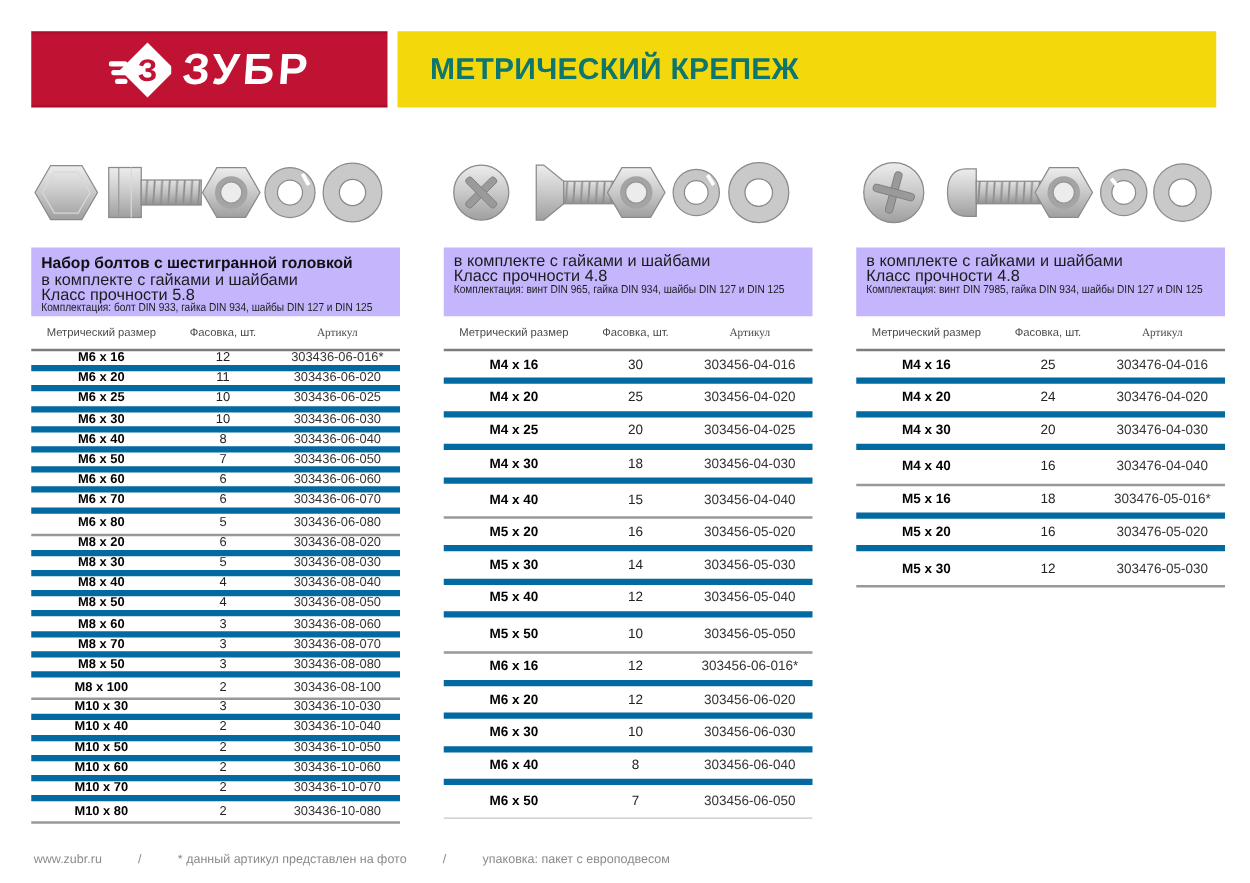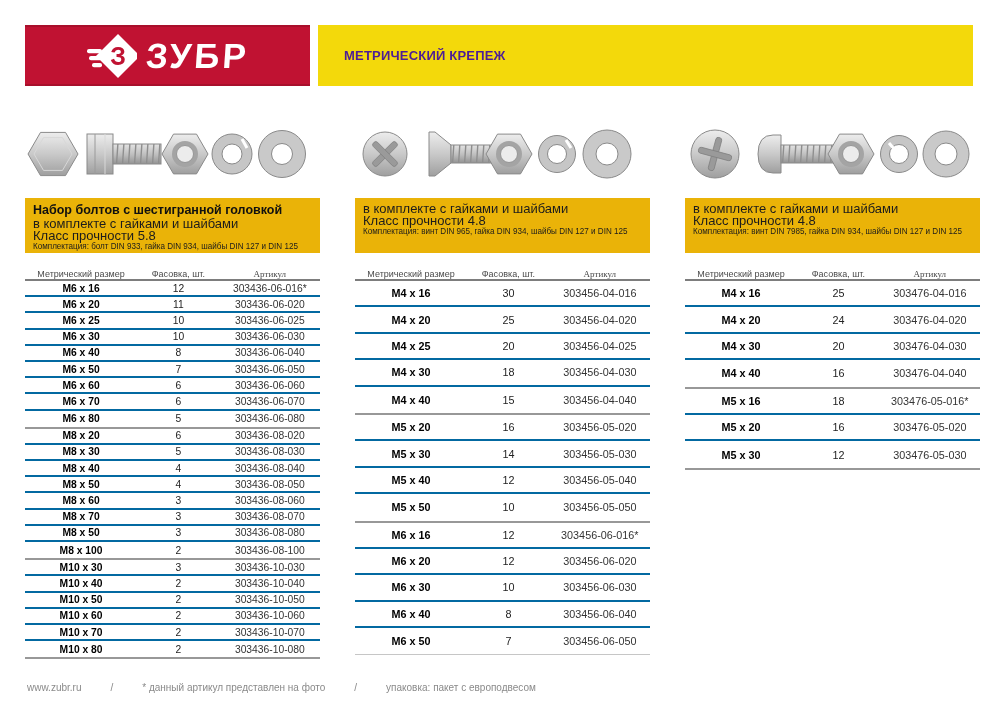--- a/index.html
+++ b/index.html
@@ -14,38 +14,38 @@
     box-shadow:inset 0 2px 0 rgba(0,0,0,.12), inset 0 -2px 0 rgba(0,0,0,.12);
   }
   .brand-name {
     color:#fff; font-size:35px; font-weight:bold; letter-spacing:3px;
     transform:skewX(-4deg); line-height:1;
   }
   .title-box {
     position:absolute; left:318px; top:25px; width:655px; height:61px;
     background:#f3d90b; display:flex; align-items:center; box-sizing:border-box; padding-left:26px;
   }
-  .title-box .page-title { font-size:13px; font-weight:bold; color:#4c1d95; letter-spacing:.2px; }
+  .title-box .page-title { font-size:24px; font-weight:bold; color:#0f766e; letter-spacing:.2px; }
   
   .photo { position:absolute; top:112px; width:295px; height:85px; }
   .photo.p0 { left:25px; } .photo.p1 { left:355px; } .photo.p2 { left:685px; }
   
   .tbl { position:absolute; top:198px; width:295px; }
   .tbl.t0 { left:25px; } .tbl.t1 { left:355px; } .tbl.t2 { left:685px; }
-  .info-block { background:#eab308; box-sizing:border-box; height:55px; padding:5px 8px; overflow:hidden; }
+  .info-block { background:#c4b5fd; box-sizing:border-box; height:55px; padding:5px 8px; overflow:hidden; }
   .tbl-title { font-size:12.5px; line-height:14px; font-weight:bold; color:#101010; margin-bottom:1px; white-space:nowrap; }
   .tbl-sub { font-size:13px; line-height:11.5px; color:#1c1c1c; }
   .tbl-comp { font-size:9.3px; line-height:11.5px; color:#1c1c1c; white-space:nowrap; transform:scaleX(.87); transform-origin:0 50%; }
-  .col-headers { display:flex; align-items:flex-end; height:26px; }
+  .col-headers { display:flex; align-items:center; height:26px; }
   .col-h { font-size:9px; color:#4a4a4a; text-align:center; }
   .w0 { width:38%; } .w1 { width:28%; } .w2 { width:34%;font-family:Liberation Serif, serif; }
   .rows { border-top:2px solid #7d7d7d; }
   .group { border-bottom:2px solid #989898; }
   .group.soft { border-bottom:1px solid #c6c6c6; }
-  .row { display:flex; align-items:center; box-sizing:border-box; border-bottom:2px solid #0369a1; }
+  .row { display:flex; align-items:center; box-sizing:border-box; border-bottom:5px solid #0369a1; }
   .group .row:last-child { border-bottom:none; }
   .compact .row { height:16.2px; }
   .tall .row { height:26.4px; }
   .cell { text-align:center; }
   .compact .cell { font-size:10.3px; }
   .tall .cell { font-size:10.8px; }
   .c0 { width:38%; font-weight:bold; color:#000; }
   .c1 { width:28%; color:#222; }
   .c2 { width:34%; color:#333; }
   

